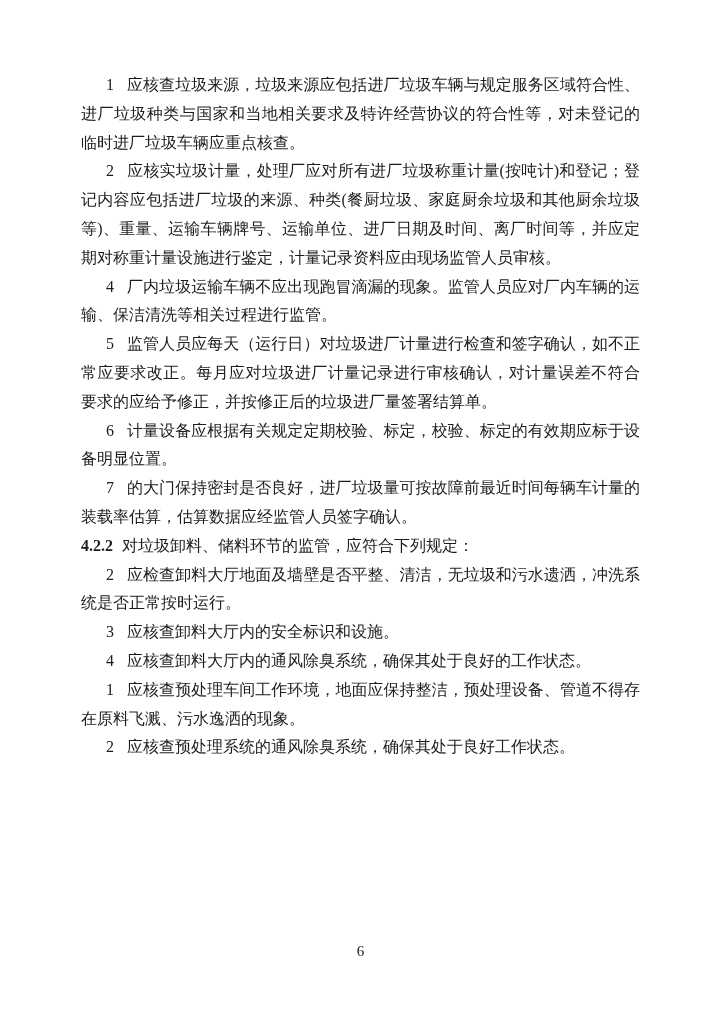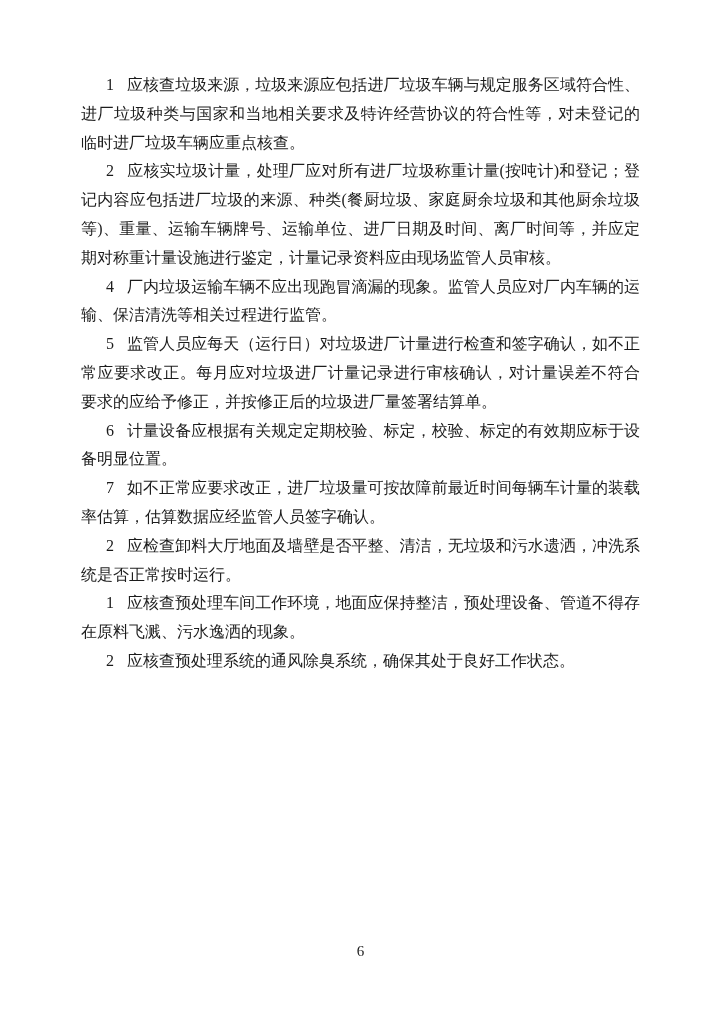--- a/index.html
+++ b/index.html
@@ -67,27 +67,30 @@
 
     <p class="para item"><span class="num">2</span><span>应核实垃圾计量，处理厂应对所有进厂垃圾称重计量(按吨计)和登记；登记内容应包括进厂垃圾的来源、种类(餐厨垃圾、家庭厨余垃圾和其他厨余垃圾等)、重量、运输车辆牌号、运输单位、进厂日期及时间、离厂时间等，并应定期对称重计量设施进行鉴定，计量记录资料应由现场监管人员审核。</span></p>
 
 
     <p class="para item"><span class="num">4</span><span>厂内垃圾运输车辆不应出现跑冒滴漏的现象。监管人员应对厂内车辆的运输、保洁清洗等相关过程进行监管。</span></p>
 
     <p class="para item"><span class="num">5</span><span>监管人员应每天（运行日）对垃圾进厂计量进行检查和签字确认，如不正常应要求改正。每月应对垃圾进厂计量记录进行审核确认，对计量误差不符合要求的应给予修正，并按修正后的垃圾进厂量签署结算单。</span></p>
 
     <p class="para item"><span class="num">6</span><span>计量设备应根据有关规定定期校验、标定，校验、标定的有效期应标于设备明显位置。</span></p>
 
-    <p class="para item"><span class="num">7</span><span>如不正常应要求改正，进厂垃圾量可按故障前最近时间每辆车计量的装载率估算，估算数据应经监管人员签字确认。</span></p>
+    <p class="para item"><span class="num">7</span><span>的大门保持密封是否良好，进厂垃圾量可按故障前最近时间每辆车计量的装载率估算，估算数据应经监管人员签字确认。</span></p>
 
+    <p class="para clause"><span class="clause-num">4.2.2</span><span>对垃圾卸料、储料环节的监管，应符合下列规定：</span></p>
 
 
     <p class="para item"><span class="num">2</span><span>应检查卸料大厅地面及墙壁是否平整、清洁，无垃圾和污水遗洒，冲洗系统是否正常按时运行。</span></p>
 
+    <p class="para item"><span class="num">3</span><span>应核查卸料大厅内的安全标识和设施。</span></p>
 
+    <p class="para item"><span class="num">4</span><span>应核查卸料大厅内的通风除臭系统，确保其处于良好的工作状态。</span></p>
 
 
 
     <p class="para item"><span class="num">1</span><span>应核查预处理车间工作环境，地面应保持整洁，预处理设备、管道不得存在原料飞溅、污水逸洒的现象。</span></p>
 
     <p class="para item"><span class="num">2</span><span>应核查预处理系统的通风除臭系统，确保其处于良好工作状态。</span></p>
 
 
   </div>
 

